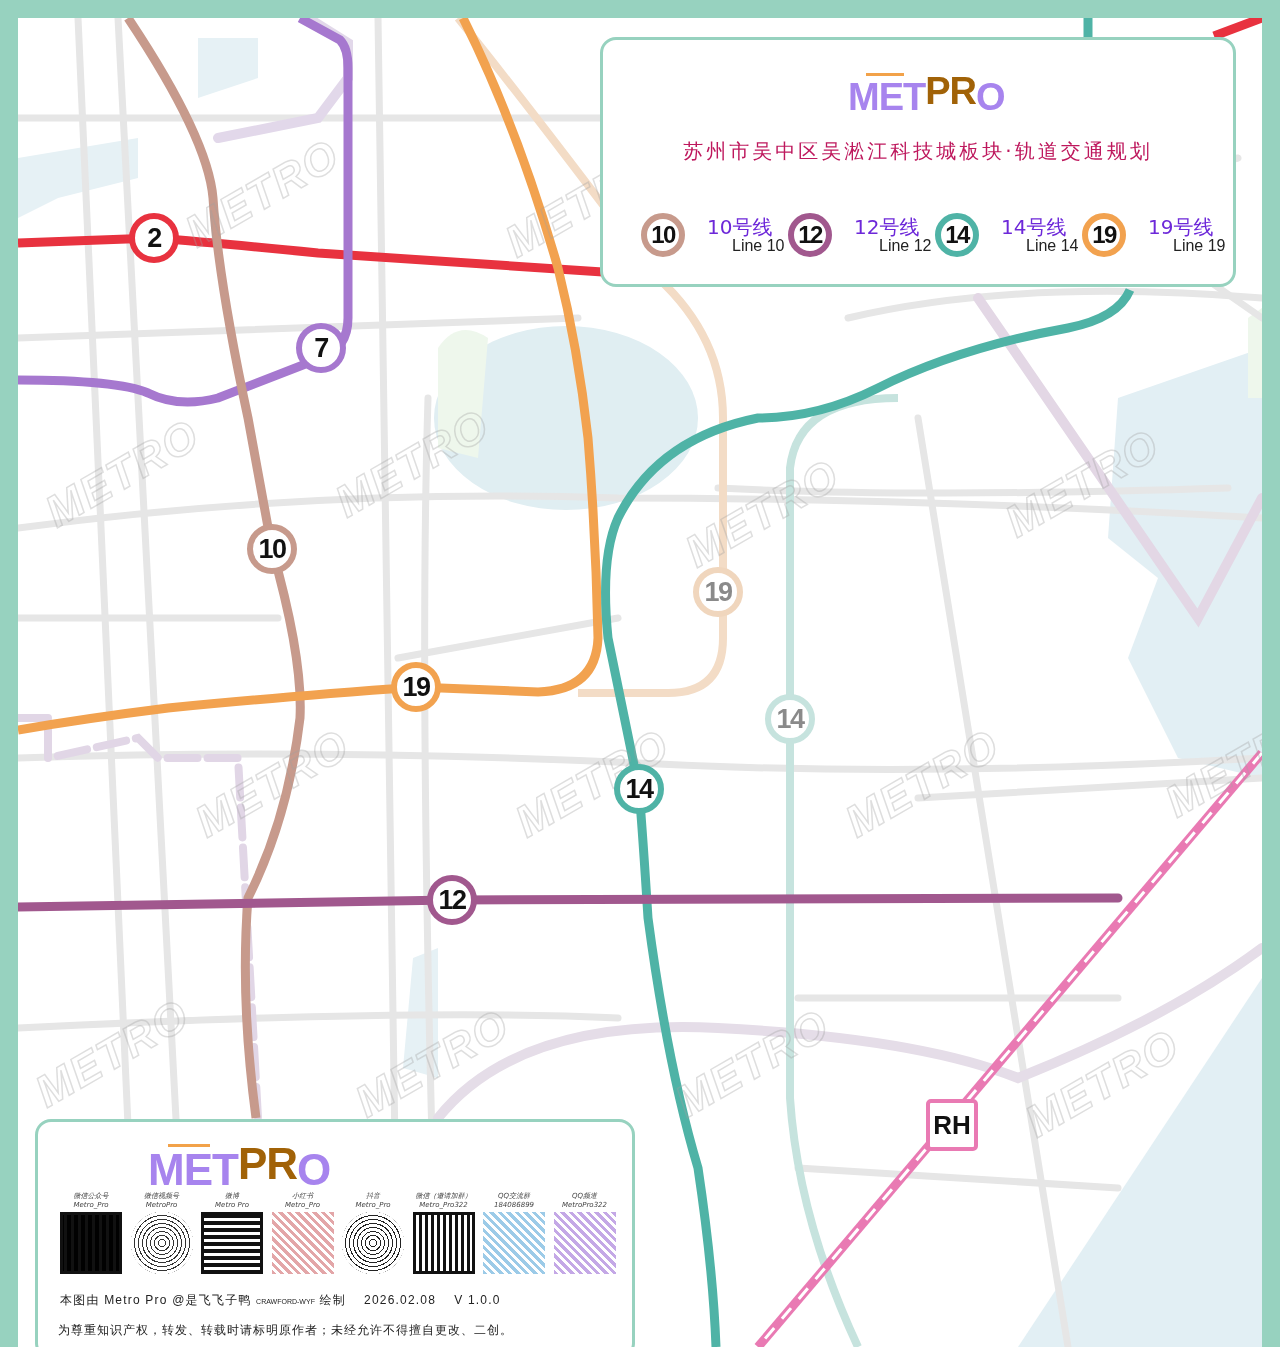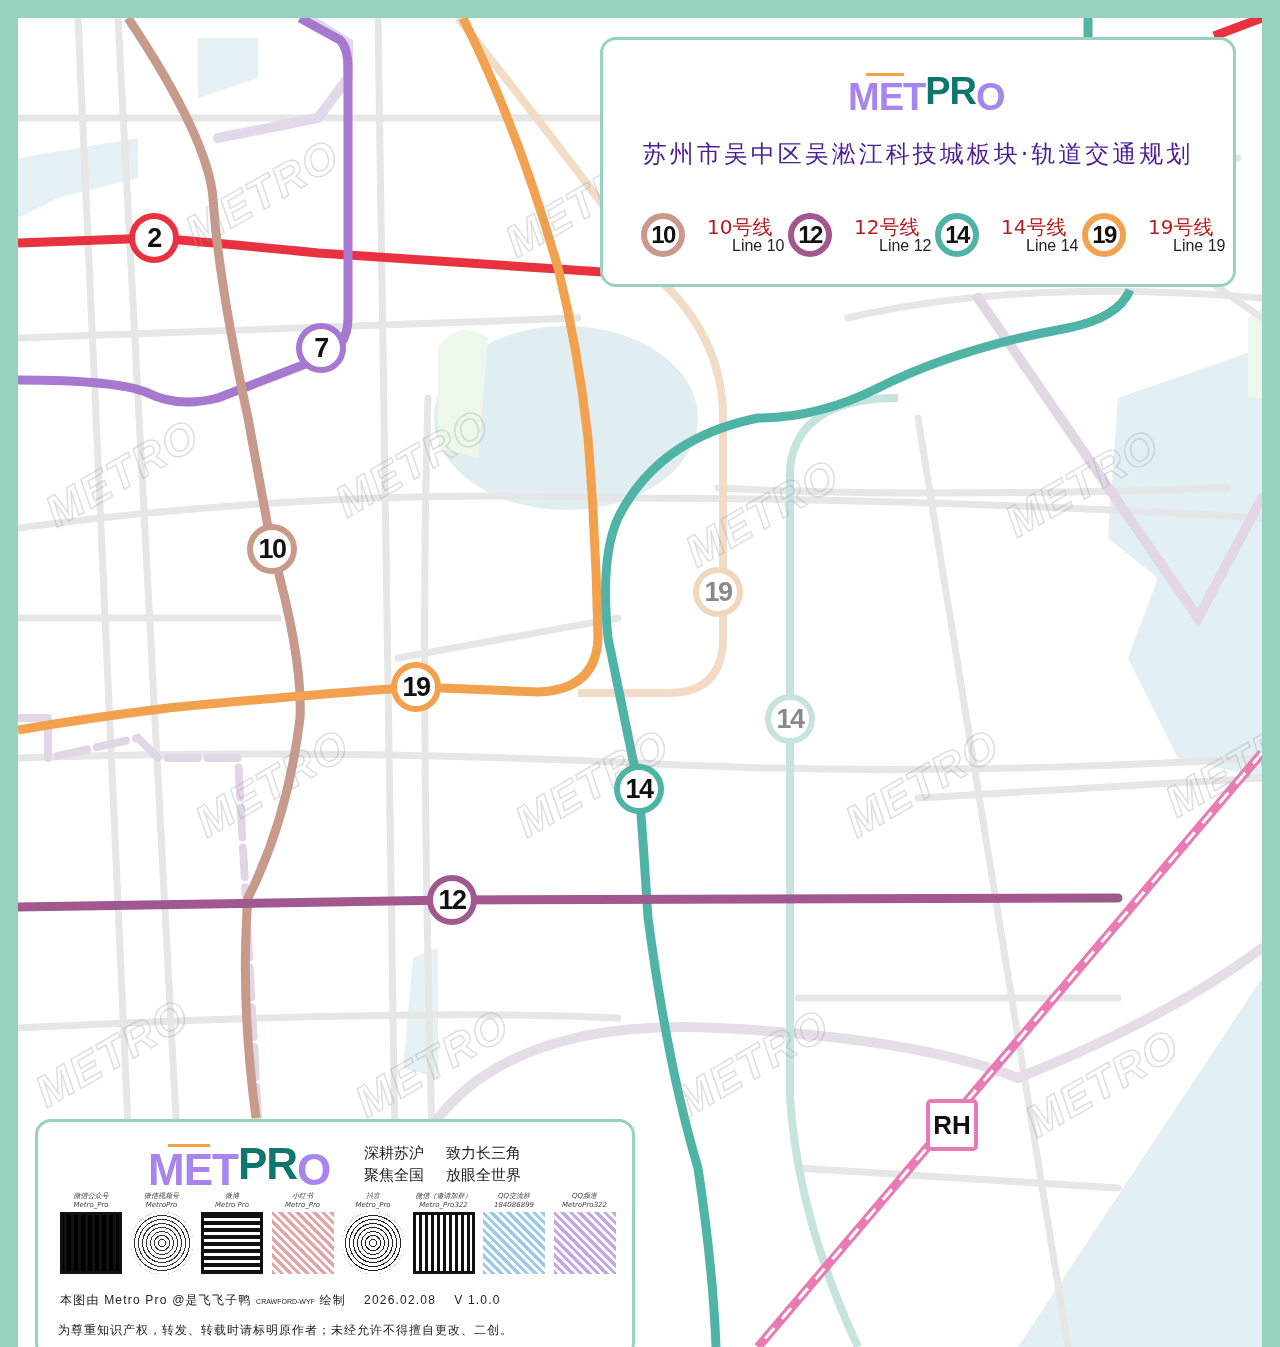--- a/index.html
+++ b/index.html
@@ -5,31 +5,31 @@
   html,body{margin:0;padding:0;}
   body{width:1280px;height:1347px;position:relative;overflow:hidden;background:#97d2bf;font-family:"Liberation Sans","DejaVu Sans",sans-serif;}
   .map{position:absolute;left:18px;top:18px;width:1244px;height:1329px;background:#ffffff;overflow:hidden;}
   .map svg{position:absolute;left:0;top:0;}
   .station{position:absolute;width:38px;height:38px;border-radius:50%;background:#fff;border:6px solid #000;display:flex;align-items:center;justify-content:center;font-family:"Liberation Sans",sans-serif;font-weight:bold;font-size:27px;letter-spacing:-1.5px;color:#111;box-sizing:content-box;transform:translate(-25px,-25px);}
   .station.faded{color:#8a8a8a;}
   .rh{position:absolute;width:44px;height:44px;background:#fff;border:4px solid #e97ab3;border-radius:5px;display:flex;align-items:center;justify-content:center;font-weight:bold;font-size:26px;color:#111;transform:translate(-26px,-26px);}
   .title-panel{position:absolute;left:600px;top:37px;width:636px;height:250px;background:#fff;border:3px solid #97d2bf;border-radius:16px;box-sizing:border-box;}
   .logo{position:absolute;font-family:"Liberation Sans",sans-serif;font-weight:bold;letter-spacing:-1px;line-height:1;}
   .logo .me{color:#a784ee;}
-  .logo .pro{color:#0f766e;}
+  .logo .pro{color:#a16207;}
   .logo .o{color:#a784ee;}
   .logo-wrap{position:absolute;}
   .logo-wrap .circuit{position:absolute;height:3px;background:#f2a249;}
-  .title-cn{position:absolute;left:0;right:0;top:98px;text-align:center;font-size:24px;letter-spacing:3px;color:#4c1d95;font-family:"DejaVu Sans",sans-serif;}
+  .title-cn{position:absolute;left:0;right:0;top:98px;text-align:center;font-size:20px;letter-spacing:3px;color:#be185d;font-family:"DejaVu Sans",sans-serif;}
   .title-en{position:absolute;left:0;right:0;top:131px;text-align:center;font-size:12.5px;color:#1a1a1a;}
   .legend-row{position:absolute;left:38px;top:173px;display:flex;gap:0;}
   .legend-item{display:flex;align-items:center;width:147px;}
   .legend-badge{width:32px;height:32px;border-radius:50%;background:#fff;border:6px solid #000;display:flex;align-items:center;justify-content:center;font-weight:bold;font-size:24px;letter-spacing:-1.5px;color:#111;box-sizing:content-box;}
   .legend-text{margin-left:10px;line-height:1.0;text-align:center;}
-  .legend-cn{font-size:20px;color:#b91c1c;font-family:"DejaVu Sans",sans-serif;}
+  .legend-cn{font-size:20px;color:#6d28d9;font-family:"DejaVu Sans",sans-serif;}
   .legend-en{font-size:16px;color:#222;margin-top:1px;margin-left:37px;}
   .footer-panel{position:absolute;left:35px;top:1119px;width:600px;height:240px;background:#fff;border:3px solid #97d2bf;border-radius:16px;box-sizing:border-box;}
   .slogan{position:absolute;left:326px;top:20px;font-size:15px;color:#222;line-height:22px;font-family:"DejaVu Sans",sans-serif;}
   .slogan span{display:inline-block;width:82px;}
   .qr-row{position:absolute;left:18px;top:70px;display:flex;font-style:italic;}
   .qr{width:70px;margin-right:0.5px;text-align:center;}
   .qr-label{font-size:7px;color:#444;line-height:9px;white-space:nowrap;font-family:"DejaVu Sans",sans-serif;}
   .qr-img{width:62px;height:62px;margin:2px auto 0;position:relative;}
   .credit{position:absolute;left:22px;top:170px;font-size:12px;color:#222;letter-spacing:1.2px;white-space:nowrap;}
   .credit small{font-size:7px;letter-spacing:0;}
@@ -168,24 +168,20 @@
   </div>
 </div>
 
 <div class="footer-panel">
   <div class="logo-wrap" style="left:110px;top:18px;width:175px;height:50px;">
     <div class="circuit" style="left:20px;top:4px;width:42px;"></div>
     <div class="logo" style="left:0;top:8px;font-size:44px;">
       <span class="me">ME</span><span class="pro" style="color:#a784ee;">T</span><span class="pro" style="position:relative;top:-6px;">PR</span><span class="o">O</span>
     </div>
   </div>
-  <div class="slogan">
-    <div><span>深耕苏沪</span><span>致力长三角</span></div>
-    <div><span>聚焦全国</span><span>放眼全世界</span></div>
-  </div>
   <div class="qr-row">
     <div class="qr">
       <div class="qr-label">微信公众号</div>
       <div class="qr-label">Metro_Pro</div>
       <div class="qr-img" style="background:repeating-linear-gradient(90deg,#111 0 4px,#fff 4px 7px),#111;background-blend-mode:multiply;outline:3px solid #111;outline-offset:-3px;"></div>
     </div>
     <div class="qr">
       <div class="qr-label">微信视频号</div>
       <div class="qr-label">MetroPro</div>
       <div class="qr-img" style="border-radius:50%;background:repeating-radial-gradient(circle,#fff 0 3px,#333 3px 4px);"></div>

